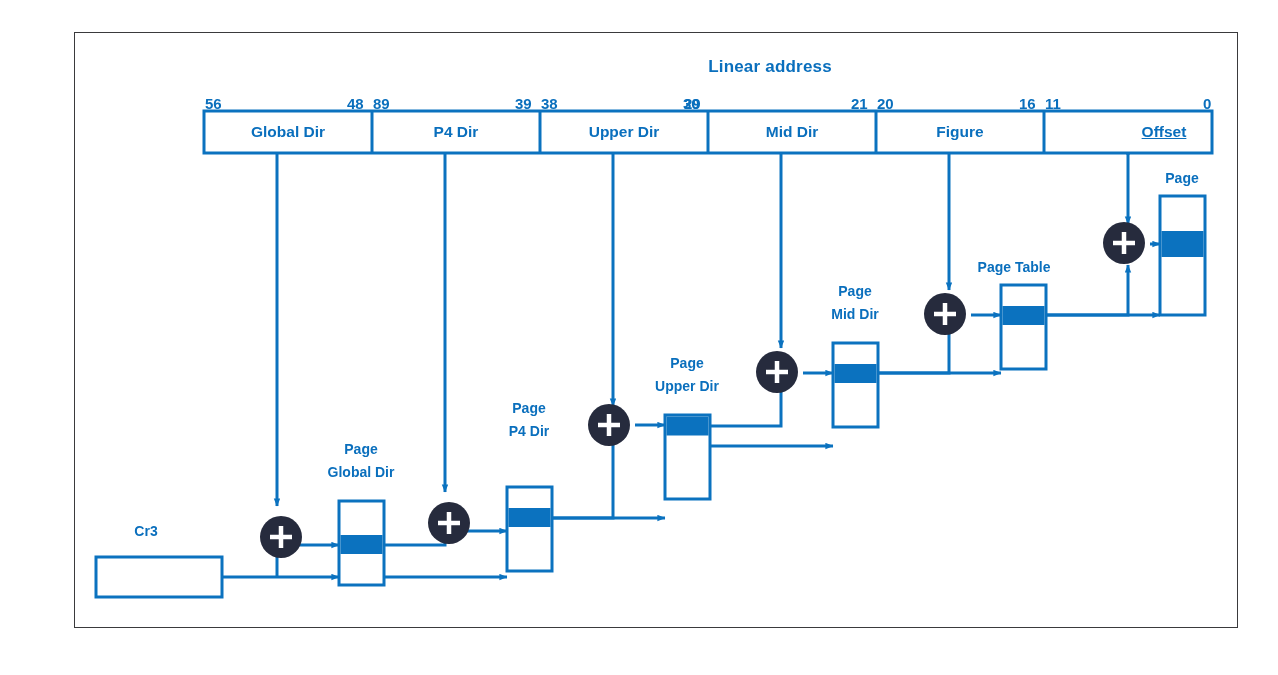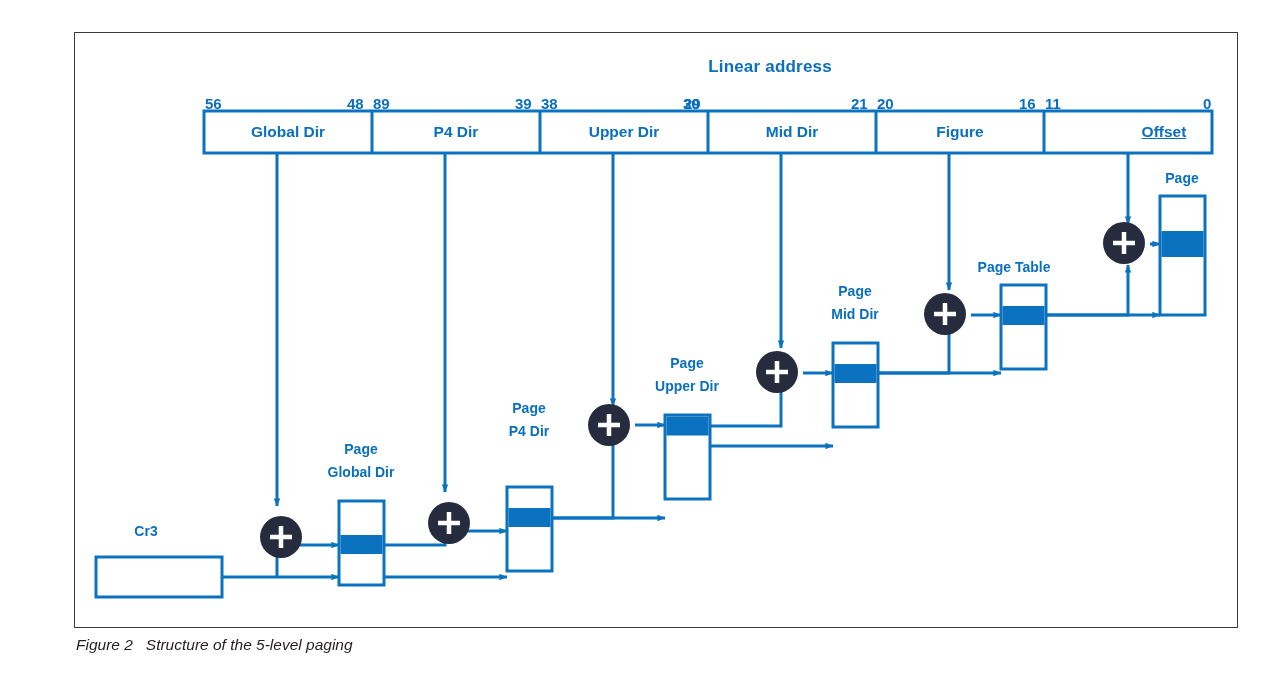--- a/index.html
+++ b/index.html
@@ -218,15 +218,14 @@
   <div class="lbl lbl-node ctr" style="left:673px; top:355px;">Page</div>
   <div class="lbl lbl-node ctr" style="left:673px; top:378px;">Upper Dir</div>
 
   <div class="lbl lbl-node ctr" style="left:841px; top:283px;">Page</div>
   <div class="lbl lbl-node ctr" style="left:841px; top:306px;">Mid Dir</div>
 
   <div class="lbl lbl-node ctr" style="left:1000px; top:259px;">Page Table</div>
 
   <div class="lbl lbl-node ctr" style="left:1168px; top:170px;">Page</div>
 
-  <div class="caption"><span>Figure 2</span><span>   </span><span>Structure of the 5-level paging</span></div>
 
 </div>
 
 </body></html>

